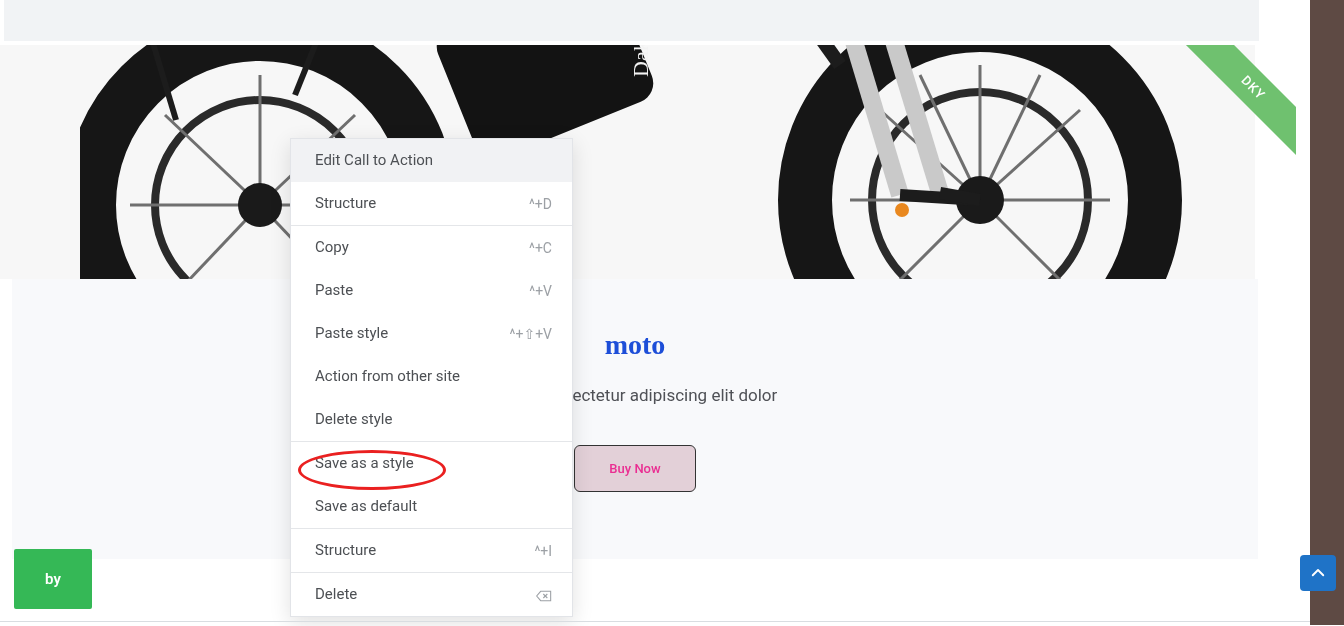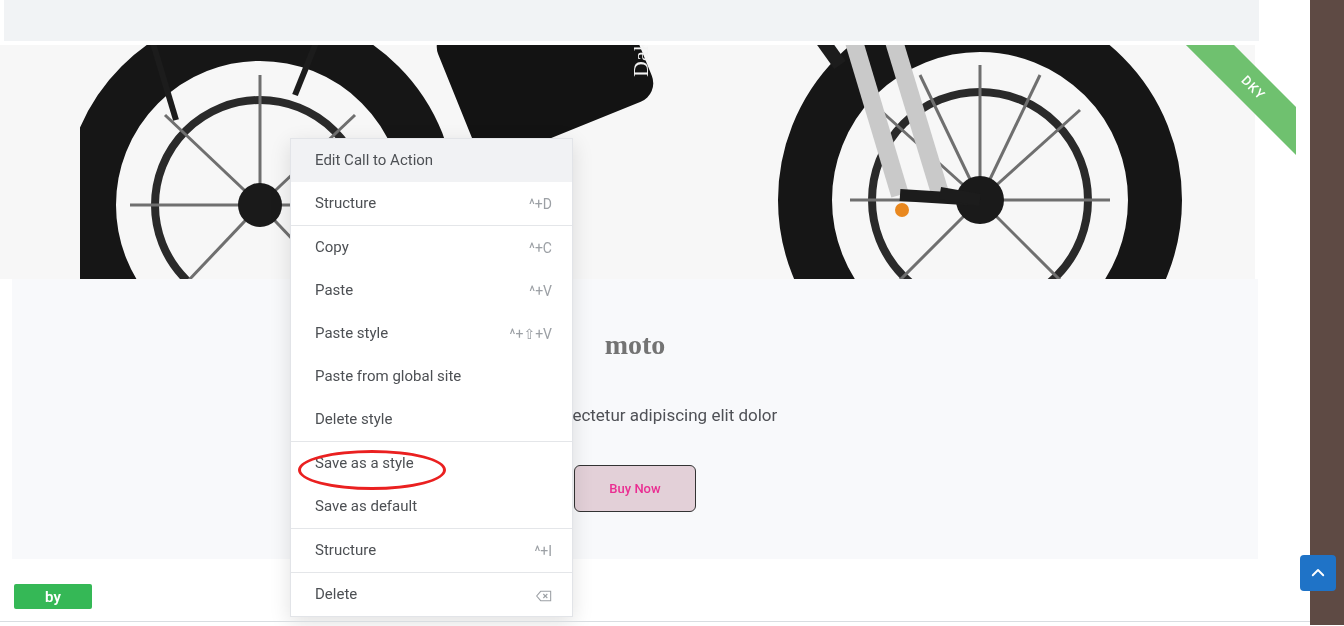--- a/index.html
+++ b/index.html
@@ -83,22 +83,22 @@
       width: 1246px;
       height: 280px;
       background: #f8f9fb;
       text-align: center;
       padding-top: 50px;
     }
     .card-title {
       font-family: Georgia, "Times New Roman", serif;
       font-size: 28px;
       font-weight: 800;
-      color: #737373;
-      margin-bottom: 44px;
+      color: #1d4ed8;
+      margin-bottom: 24px;
     }
     .card-subtitle {
       font-size: 17px;
       color: #4f5156;
       margin-bottom: 40px;
     }
     .buy-btn {
       display: inline-block;
       background: #e3d0d8;
       border: 1px solid #333;
@@ -146,21 +146,21 @@
       height: 40px;
       border: 3px solid #ea2020;
       border-radius: 50%;
       pointer-events: none;
     }
     .floating-btn {
       position: absolute;
       left: 14px;
       bottom: 16px;
       width: 78px;
-      height: 25px;
+      height: 60px;
       background: #35b856;
       color: #fff;
       font-size: 15px;
       font-weight: 600;
       display: flex;
       align-items: center;
       justify-content: center;
       border-radius: 2px;
       margin-top: 36px;
     }
@@ -302,21 +302,21 @@
     </div>
     <div class="menu-item">
       <span>Paste</span>
       <span class="shortcut">^+V</span>
     </div>
     <div class="menu-item">
       <span>Paste style</span>
       <span class="shortcut">^+⇧+V</span>
     </div>
     <div class="menu-item">
-      <span>Paste from global site</span>
+      <span>Action from other site</span>
     </div>
     <div class="menu-item">
       <span>Delete style</span>
     </div>
     <div class="menu-item div-top">
       <span>Save as a style</span>
     </div>
     <div class="menu-item">
       <span>Save as default</span>
     </div>

